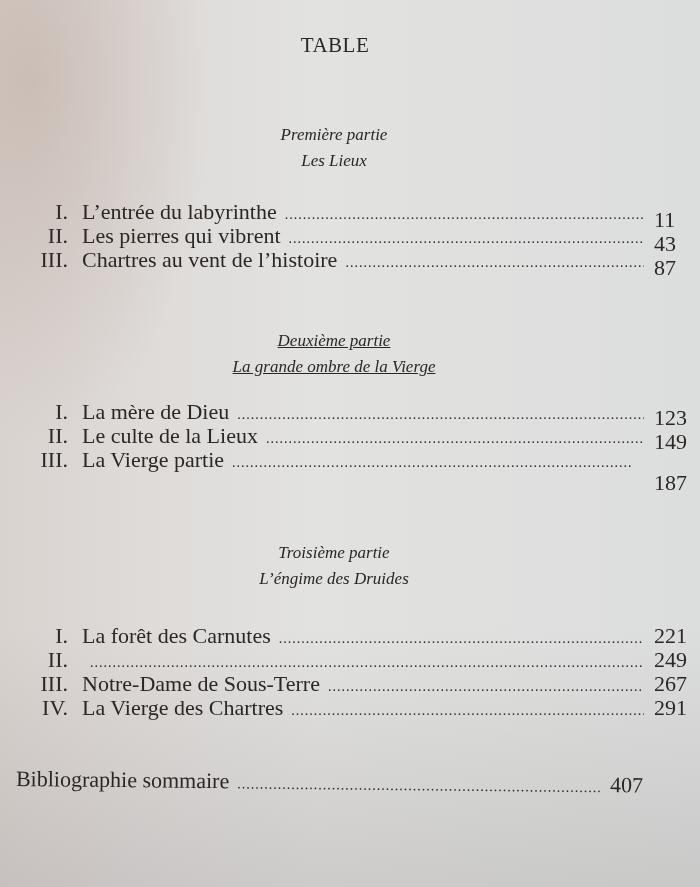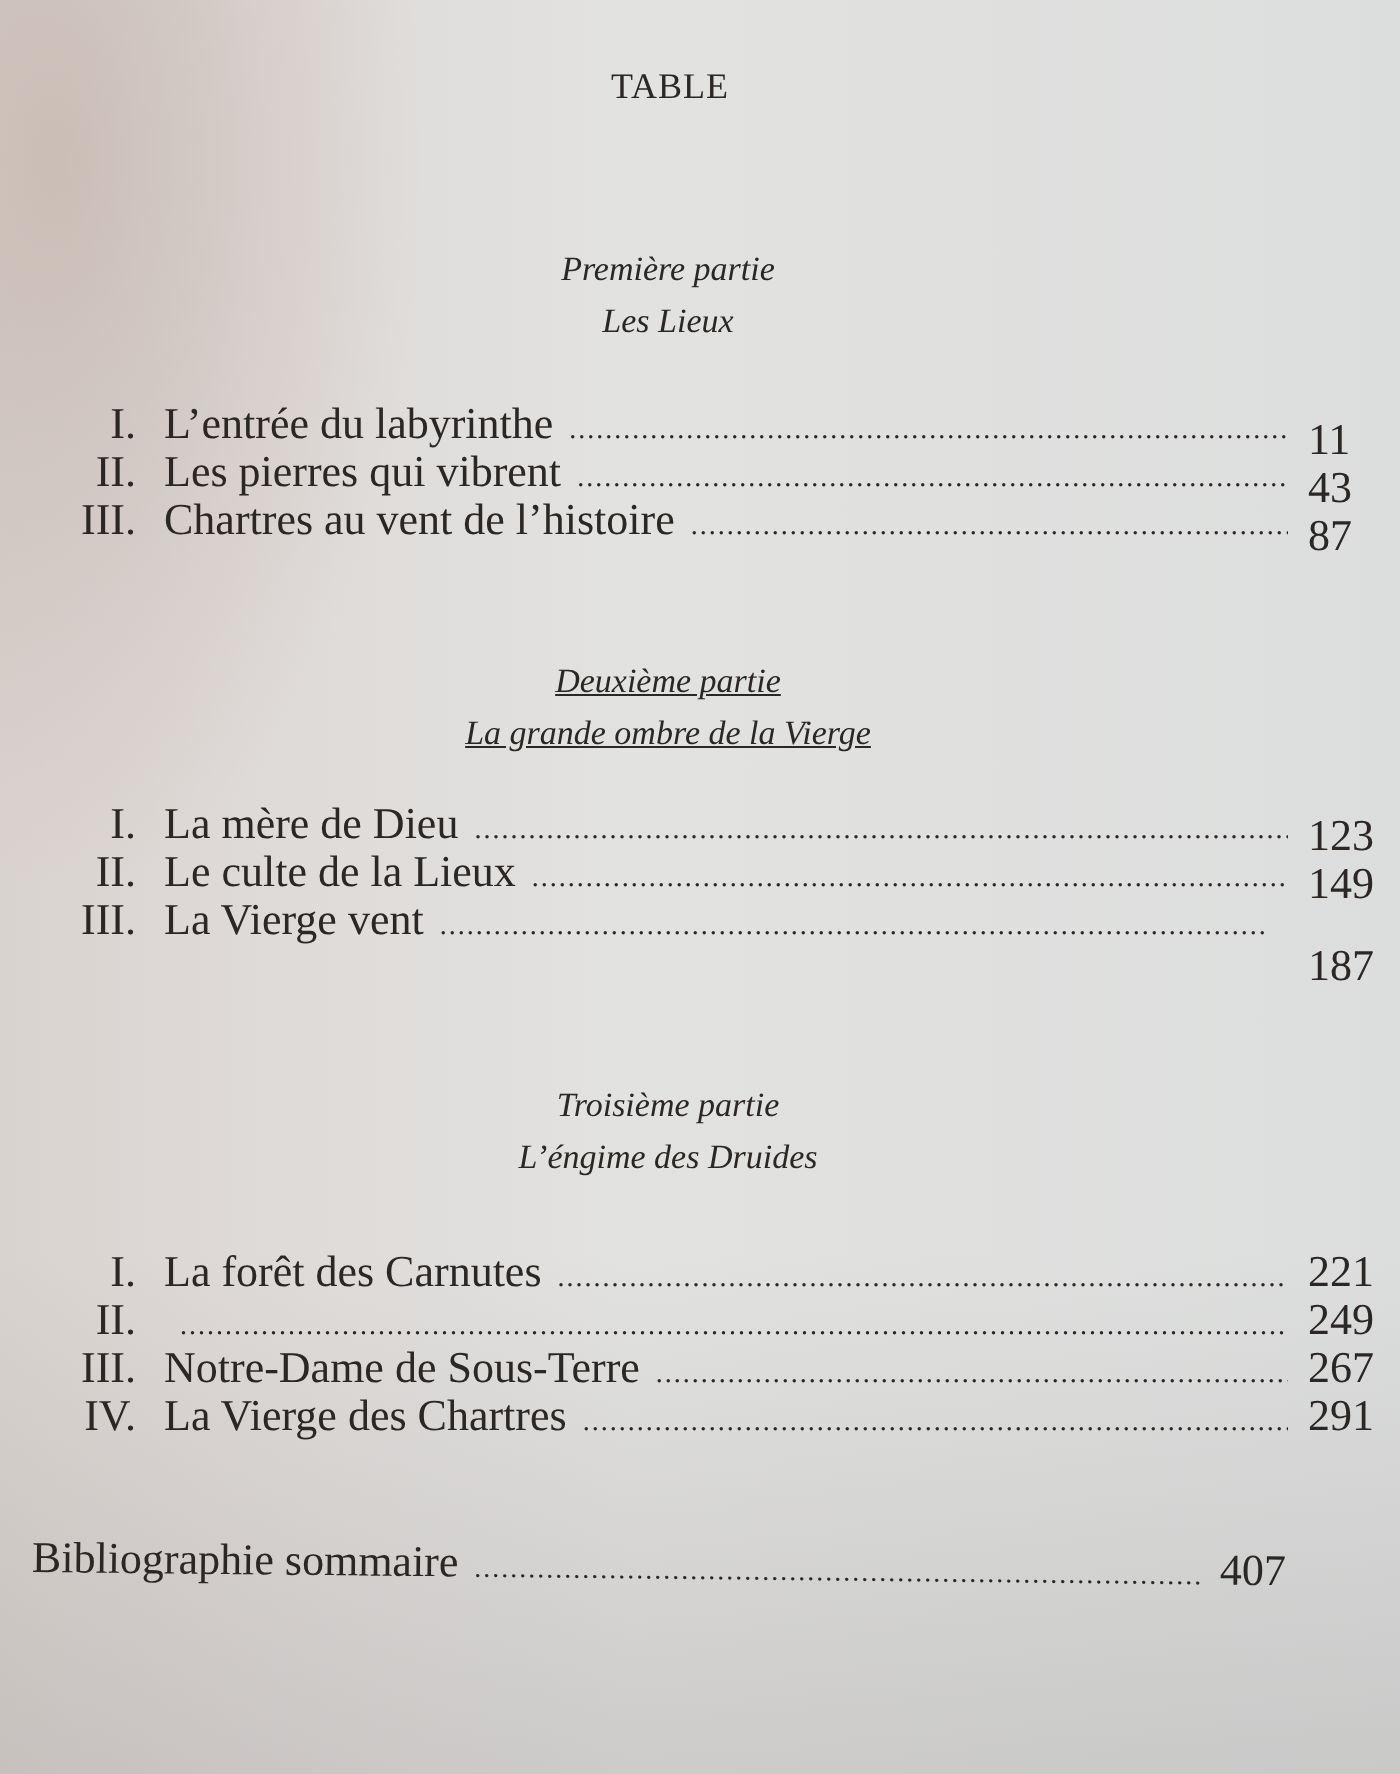--- a/index.html
+++ b/index.html
@@ -14,21 +14,21 @@
     position: relative;
   }
   .page { position: absolute; inset: 0; }
   .shade-bottom {
     position: absolute; left: 0; right: 0; bottom: 0; height: 260px;
     background: linear-gradient(180deg, rgba(150,145,145,0) 0%, rgba(150,145,145,0.28) 100%);
     pointer-events: none;
   }
   .title {
     position: absolute; top: 33px; left: 0; width: 670px; text-align: center;
-    font-size: 18px; letter-spacing: 0.5px;
+    font-size: 21px; letter-spacing: 0.5px;
   }
   .part-heading {
     position: absolute; left: 0; width: 668px; text-align: center;
     font-style: italic; font-size: 17px; line-height: 26px;
   }
   .toc-list { position: absolute; left: 0; width: 700px; }
   .toc-row {
     display: flex; align-items: baseline; height: 24px;
     font-size: 22px; line-height: 24px;
   }
@@ -93,21 +93,21 @@
       <span class="toc-page" style="position:relative;top:6px;">123</span>
     </div>
     <div class="toc-row">
       <span class="toc-num">II.</span>
       <span class="toc-text">Le culte de la Lieux</span>
       <span class="toc-dots"></span>
       <span class="toc-page" style="position:relative;top:6px;">149</span>
     </div>
     <div class="toc-row">
       <span class="toc-num">III.</span>
-      <span class="toc-text">La Vierge vent</span>
+      <span class="toc-text">La Vierge partie</span>
       <span class="toc-dots"></span>
       <span class="toc-page" style="position:relative;top:23px;margin-left:12px;">187</span>
     </div>
   </div>
 
   <div class="part-heading" style="top:540px;font-style:italic;">
     <div>Troisième partie</div>
     <div>L’éngime des Druides</div>
   </div>
   <div class="toc-list" style="top:624px;">

